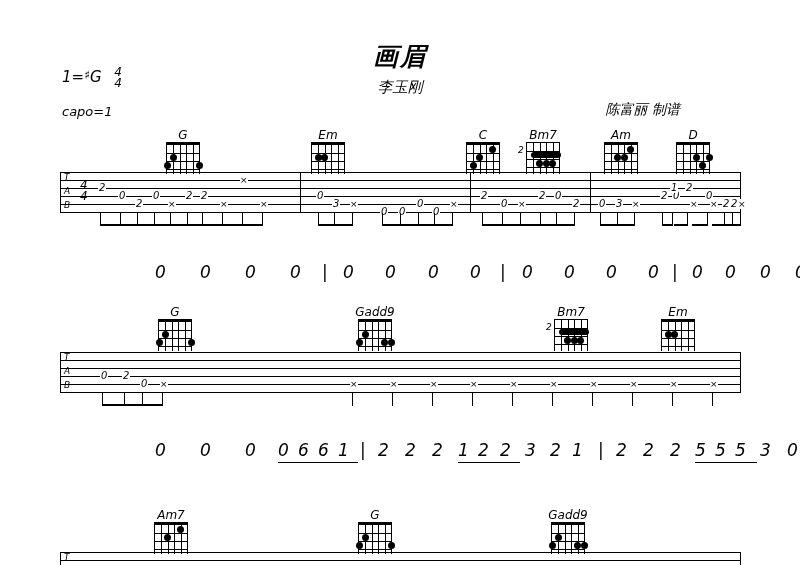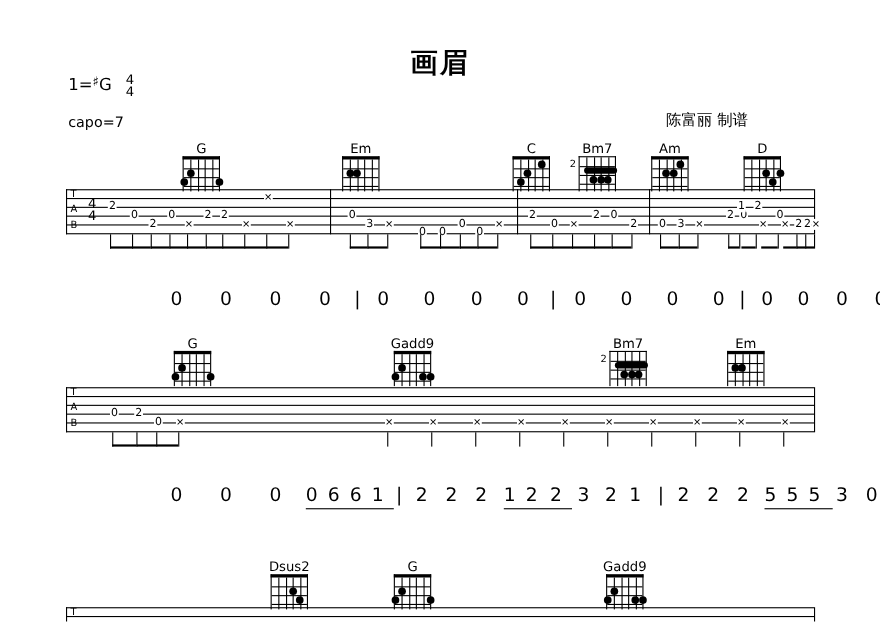--- a/index.html
+++ b/index.html
@@ -13,20 +13,21 @@
     position: relative;
     font-family: "Liberation Serif", serif;
     color: #000;
     overflow: hidden;
   }
   .sheet {
     position: absolute;
     left: 0; top: 0;
     width: 740px;
     height: 565px;
+    font-style: italic;
   }
   
   .title {
     position: absolute;
     top: 40px;
     left: 0;
     width: 800px;
     text-align: center;
     font-size: 25px;
     font-weight: bold;
@@ -219,29 +220,30 @@
     position: absolute;
     white-space: nowrap;
   }
 </style>
 </head>
 <body>
 
 <div class="sheet">
 
   <div class="title">画眉</div>
+  <div class="composer">李玉刚</div>
 
   <div class="keysig">
     <span>1=</span><span class="sharp">♯</span><span>G</span>
     <span class="meter">
       <span>4</span>
       <span>4</span>
     </span>
   </div>
-  <div class="capo">capo=7</div>
+  <div class="capo">capo=1</div>
   <div class="arranger">陈富丽 制谱</div>
 
   <div id="render-root"></div>
 
 <div class="chord" style="left: 160px; top: 128px;">
       <div class="cname">G</div>
       <div class="grid nut">
         <div class="vline" style="left: 6.4px;"></div>
         <div class="vline" style="left: 12.8px;"></div>
         <div class="vline" style="left: 19.2px;"></div>
@@ -293,21 +295,21 @@
         <div class="hline" style="top: 8px;"></div>
         <div class="hline" style="top: 16px;"></div>
         <div class="hline" style="top: 24px;"></div>
         <div class="dot" style="top: 20px; left: 12.8px;"></div>
         <div class="dot" style="top: 20px; left: 19.2px;"></div>
         <div class="dot" style="top: 20px; left: 25.6px;"></div>
         <div class="bar" style="left: 4.4px; width: 29.6px; top: 12px;"></div>
         <div class="fretnum" style="top: 2px;">2</div>
       </div>
     </div>
-    <div class="chord" style="left: 586px; top: 128px;">
+    <div class="chord" style="left: 598px; top: 128px;">
       <div class="cname">Am</div>
       <div class="grid nut">
         <div class="vline" style="left: 6.4px;"></div>
         <div class="vline" style="left: 12.8px;"></div>
         <div class="vline" style="left: 19.2px;"></div>
         <div class="vline" style="left: 25.6px;"></div>
         <div class="hline" style="top: 8px;"></div>
         <div class="hline" style="top: 16px;"></div>
         <div class="hline" style="top: 24px;"></div>
         <div class="dot" style="top: 4px; left: 25.6px;"></div>
@@ -385,32 +387,32 @@
         <div class="vline" style="left: 12.8px;"></div>
         <div class="vline" style="left: 19.2px;"></div>
         <div class="vline" style="left: 25.6px;"></div>
         <div class="hline" style="top: 8px;"></div>
         <div class="hline" style="top: 16px;"></div>
         <div class="hline" style="top: 24px;"></div>
         <div class="dot" style="top: 12px; left: 6.4px;"></div>
         <div class="dot" style="top: 12px; left: 12.8px;"></div>
       </div>
     </div>
-    <div class="chord" style="left: 240px; top: 508px;">
-      <div class="cname">Dsus2</div>
-      <div class="grid nut">
-        <div class="vline" style="left: 6.4px;"></div>
-        <div class="vline" style="left: 12.8px;"></div>
-        <div class="vline" style="left: 19.2px;"></div>
-        <div class="vline" style="left: 25.6px;"></div>
-        <div class="hline" style="top: 8px;"></div>
-        <div class="hline" style="top: 16px;"></div>
-        <div class="hline" style="top: 24px;"></div>
-        <div class="dot" style="top: 12px; left: 19.2px;"></div>
-        <div class="dot" style="top: 20px; left: 25.6px;"></div>
+    <div class="chord" style="left: 148px; top: 508px;">
+      <div class="cname">Am7</div>
+      <div class="grid nut">
+        <div class="vline" style="left: 6.4px;"></div>
+        <div class="vline" style="left: 12.8px;"></div>
+        <div class="vline" style="left: 19.2px;"></div>
+        <div class="vline" style="left: 25.6px;"></div>
+        <div class="hline" style="top: 8px;"></div>
+        <div class="hline" style="top: 16px;"></div>
+        <div class="hline" style="top: 24px;"></div>
+        <div class="dot" style="top: 4px; left: 25.6px;"></div>
+        <div class="dot" style="top: 12px; left: 12.8px;"></div>
       </div>
     </div>
     <div class="chord" style="left: 352px; top: 508px;">
       <div class="cname">G</div>
       <div class="grid nut">
         <div class="vline" style="left: 6.4px;"></div>
         <div class="vline" style="left: 12.8px;"></div>
         <div class="vline" style="left: 19.2px;"></div>
         <div class="vline" style="left: 25.6px;"></div>
         <div class="hline" style="top: 8px;"></div>

